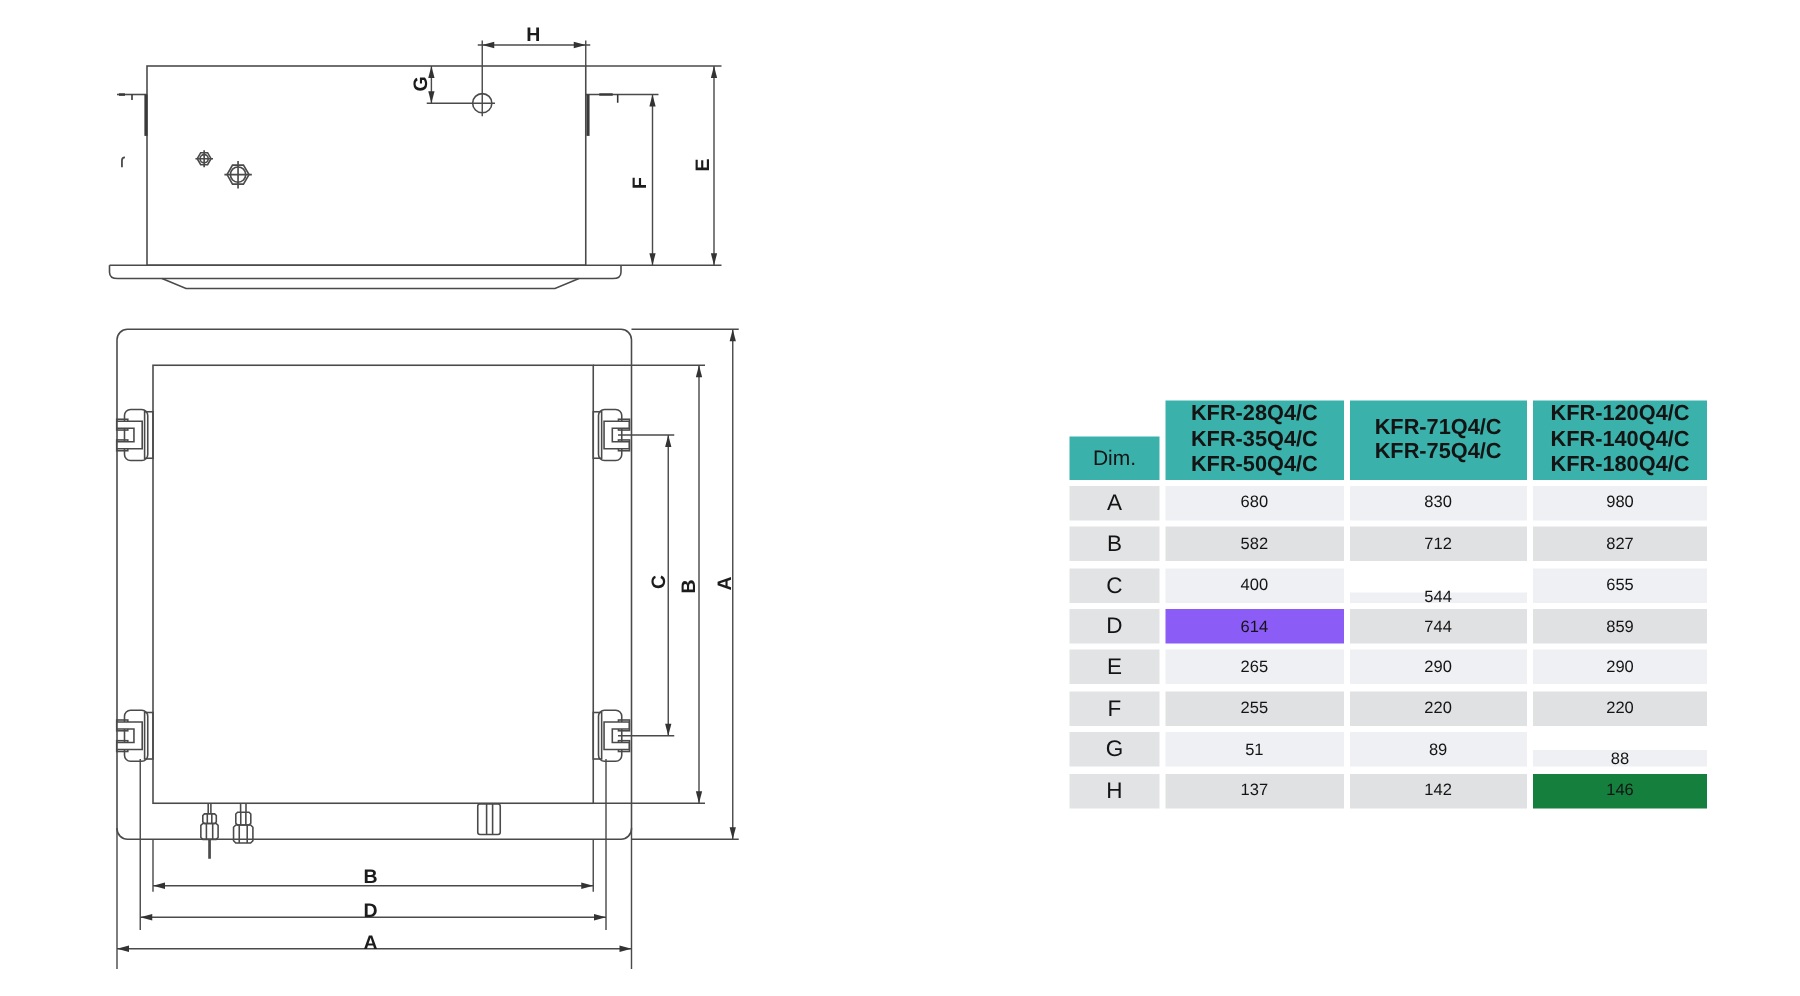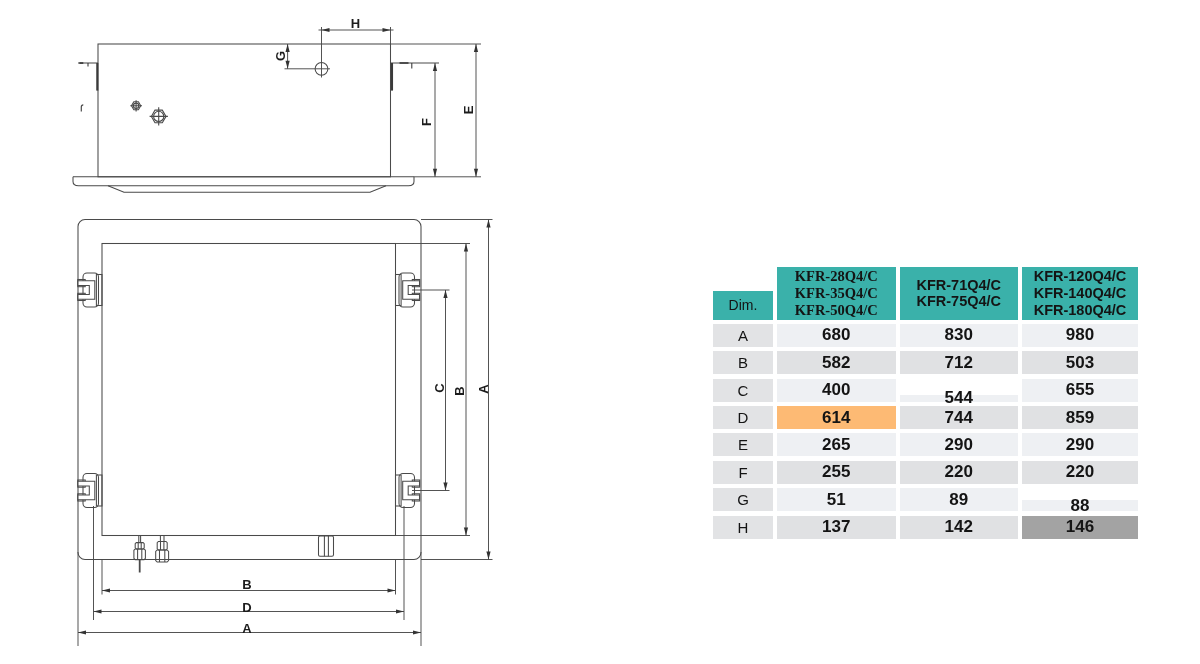--- a/index.html
+++ b/index.html
@@ -13,21 +13,21 @@
   
   #spec-table{position:absolute;left:713px;top:267px;display:grid;
       grid-template-columns:60px 118.5px 118.5px 116px;
       grid-template-rows:52.5px repeat(8,23px);
       column-gap:4px;row-gap:4.4px;}
   .cell{display:flex;align-items:center;justify-content:center;text-align:center;
         color:#141414;}
   .hcell{font-weight:bold;font-size:14.5px;line-height:16.6px;white-space:pre-line;}
   .hcell.dimh{font-weight:normal;font-size:14px;margin-top:24px;}
   .lcell{font-size:15px;font-weight:normal;}
-  .vcell{font-size:17px;font-weight:bold;}
+  .vcell{font-size:11px;font-weight:normal;}
 </style>
 </head>
 <body>
 
 <div id="canvas">
 
 <svg id="drawing" width="1200" height="664" viewBox="0 0 1200 664">
   <defs>
     <polygon id="arw" points="0,0 -2.1,8 2.1,8"></polygon>
     <g id="bkt">
@@ -223,56 +223,56 @@
 <span class="dimlab rot" style="left:438.7px;top:388px;">C</span>
 <span class="dimlab rot" style="left:459.2px;top:390.5px;">B</span>
 <span class="dimlab rot" style="left:482.5px;top:389px;">A</span>
 
 <span class="dimlab" style="left:247px;top:584px;">B</span>
 <span class="dimlab" style="left:247px;top:607px;">D</span>
 <span class="dimlab" style="left:247px;top:627.5px;">A</span>
 
 <div id="spec-table">
   <div class="cell hcell dimh" style="background: rgb(58, 177, 170);">Dim.</div>
-  <div class="cell hcell" style="background: rgb(58, 177, 170); font-family: Liberation Serif, serif;">KFR-28Q4/C
+  <div class="cell hcell" style="background: rgb(58, 177, 170);">KFR-28Q4/C
 KFR-35Q4/C
 KFR-50Q4/C</div>
   <div class="cell hcell" style="background: rgb(58, 177, 170);">KFR-71Q4/C
 KFR-75Q4/C</div>
   <div class="cell hcell" style="background: rgb(58, 177, 170);">KFR-120Q4/C
 KFR-140Q4/C
 KFR-180Q4/C</div>
 
 <div class="cell lcell" style="background: rgb(226, 227, 229);">A</div>
       <div class="cell vcell" style="background: rgb(238, 240, 243);">680</div>
       <div class="cell vcell" style="background: rgb(238, 240, 243);">830</div>
       <div class="cell vcell" style="background: rgb(238, 240, 243);">980</div>
       <div class="cell lcell" style="background: rgb(226, 227, 229);">B</div>
       <div class="cell vcell" style="background: rgb(224, 225, 227);">582</div>
       <div class="cell vcell" style="background: rgb(224, 225, 227);">712</div>
-      <div class="cell vcell" style="background: rgb(224, 225, 227);">503</div>
+      <div class="cell vcell" style="background: rgb(224, 225, 227);">827</div>
       <div class="cell lcell" style="background: rgb(226, 227, 229);">C</div>
       <div class="cell vcell" style="background: rgb(238, 240, 243);">400</div>
       <div class="cell vcell" style="background: rgb(238, 240, 243); margin-top: 16px;">544</div>
       <div class="cell vcell" style="background: rgb(238, 240, 243);">655</div>
       <div class="cell lcell" style="background: rgb(226, 227, 229);">D</div>
-      <div class="cell vcell" style="background: #fdba74;">614</div>
+      <div class="cell vcell" style="background: #8b5cf6;">614</div>
       <div class="cell vcell" style="background: rgb(224, 225, 227);">744</div>
       <div class="cell vcell" style="background: rgb(224, 225, 227);">859</div>
       <div class="cell lcell" style="background: rgb(226, 227, 229);">E</div>
       <div class="cell vcell" style="background: rgb(238, 240, 243);">265</div>
       <div class="cell vcell" style="background: rgb(238, 240, 243);">290</div>
       <div class="cell vcell" style="background: rgb(238, 240, 243);">290</div>
       <div class="cell lcell" style="background: rgb(226, 227, 229);">F</div>
       <div class="cell vcell" style="background: rgb(224, 225, 227);">255</div>
       <div class="cell vcell" style="background: rgb(224, 225, 227);">220</div>
       <div class="cell vcell" style="background: rgb(224, 225, 227);">220</div>
       <div class="cell lcell" style="background: rgb(226, 227, 229);">G</div>
       <div class="cell vcell" style="background: rgb(238, 240, 243);">51</div>
       <div class="cell vcell" style="background: rgb(238, 240, 243);">89</div>
       <div class="cell vcell" style="background: rgb(238, 240, 243); margin-top: 12px;">88</div>
       <div class="cell lcell" style="background: rgb(226, 227, 229);">H</div>
       <div class="cell vcell" style="background: rgb(224, 225, 227);">137</div>
       <div class="cell vcell" style="background: rgb(224, 225, 227);">142</div>
-      <div class="cell vcell" style="background: #a3a3a3;">146</div>
+      <div class="cell vcell" style="background: #15803d;">146</div>
     </div>
 
 </div>
 
 </body></html>

